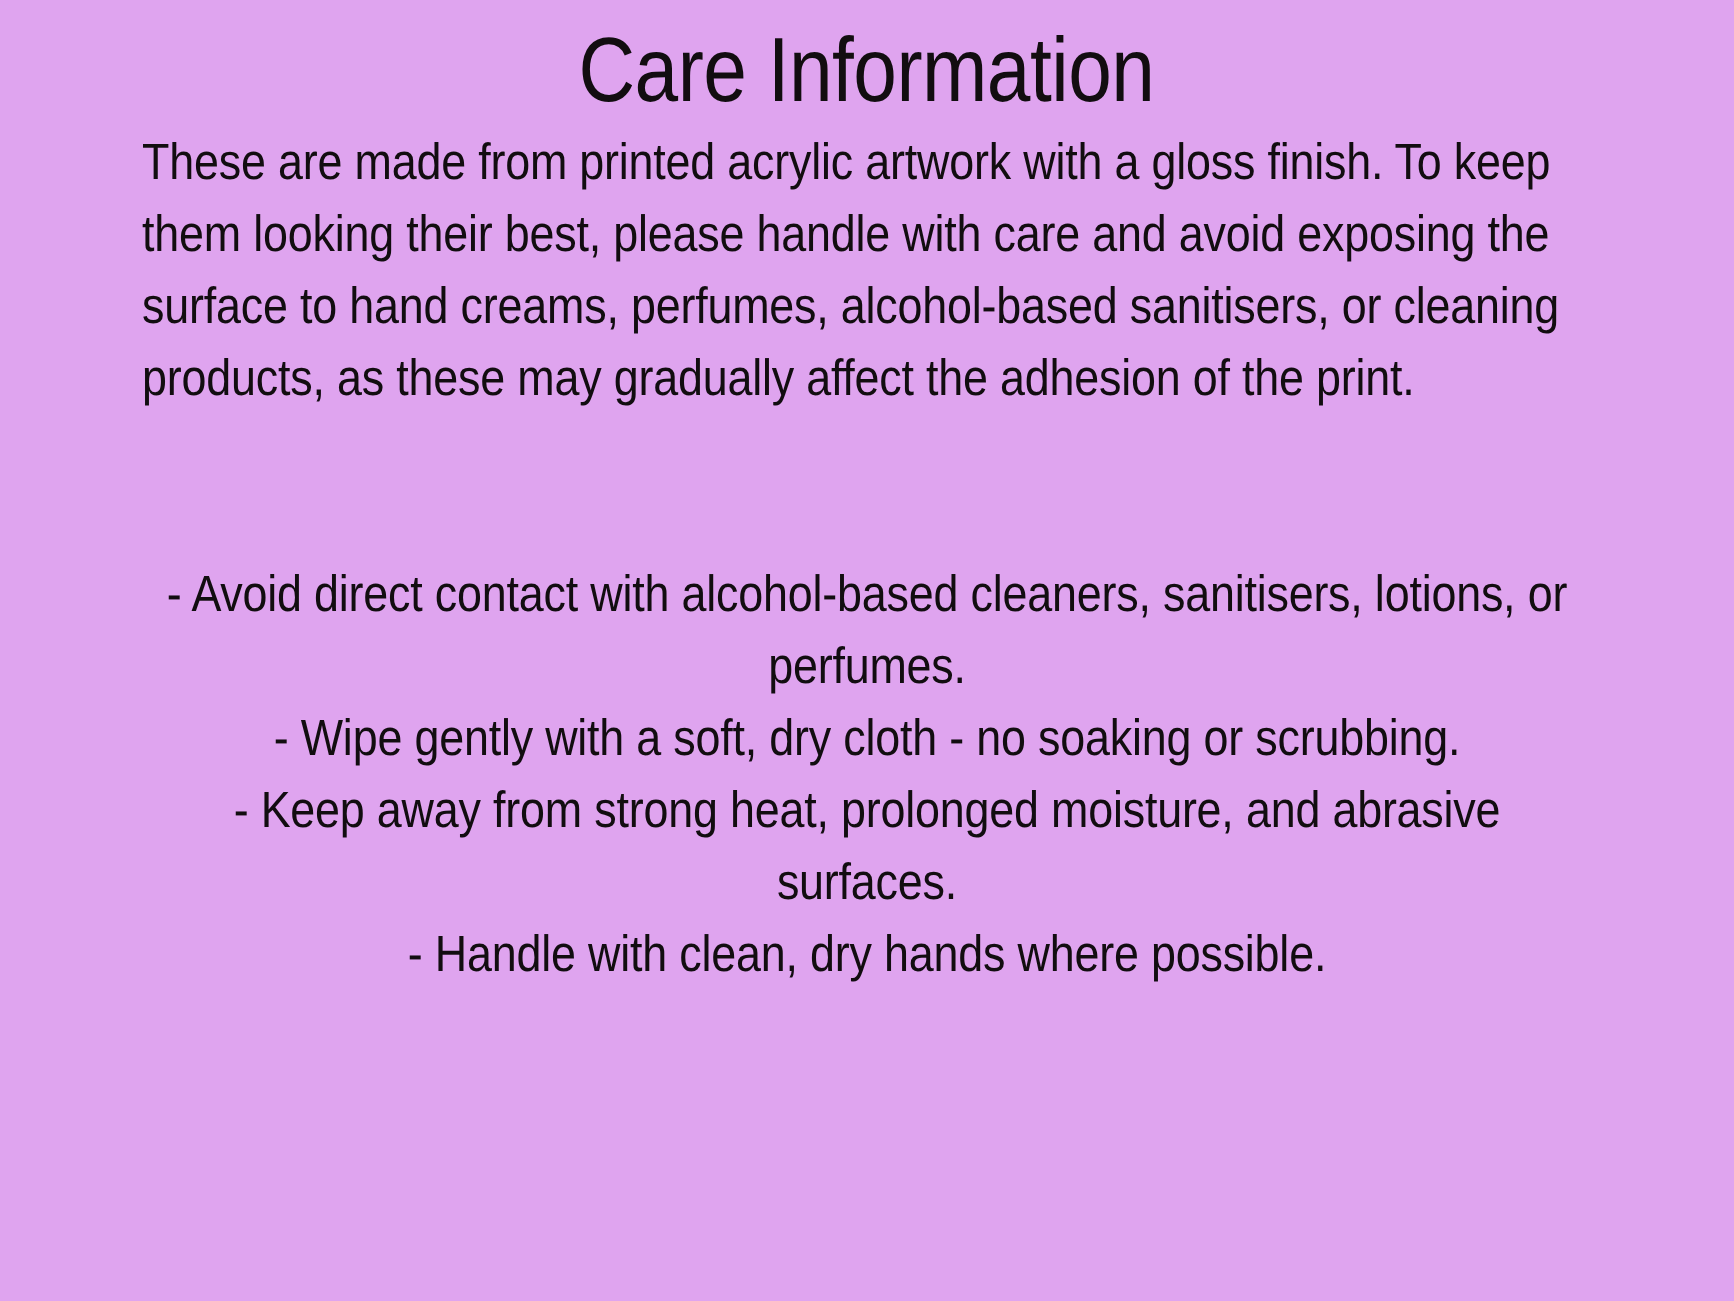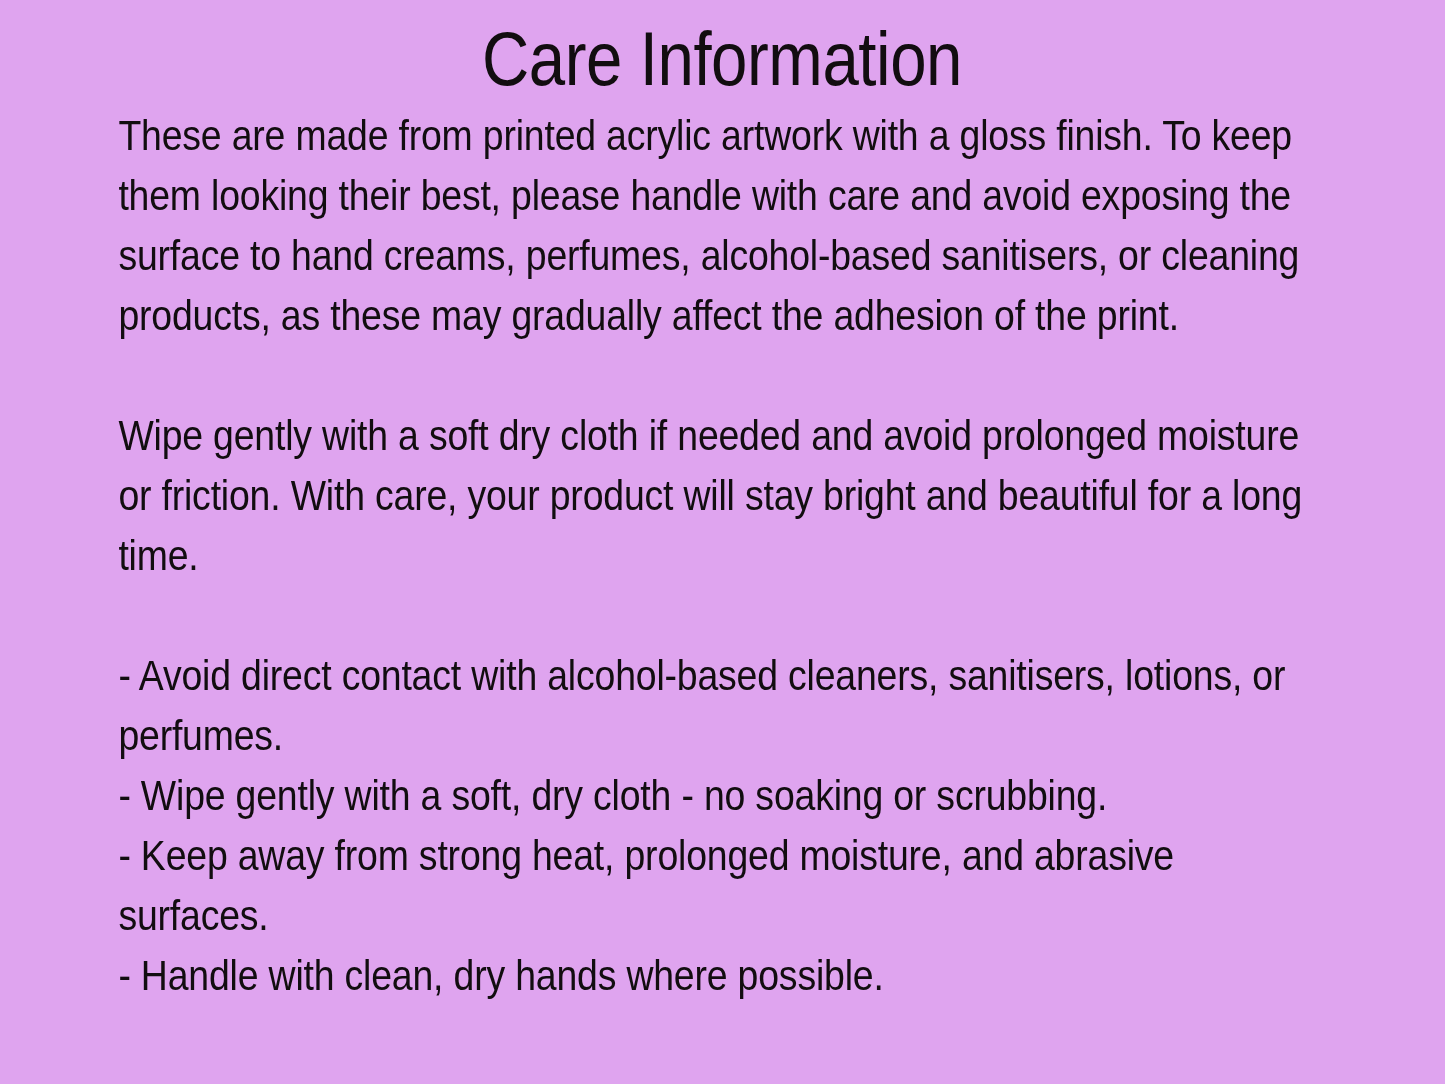--- a/index.html
+++ b/index.html
@@ -54,20 +54,21 @@
     transform-origin: center center;
   }
 
   .block-gap {
     height: 60px;
     width: 100%;
   }
 
   .bullet-list {
     width: 100%;
+    text-align: center;
     font-size: 42.5px;
     line-height: 60px;
     letter-spacing: -0.2px;
     list-style: none;
     margin: 0;
     padding: 0;
   }
 
   .bullet-list li {
     margin: 0;
@@ -82,23 +83,20 @@
 <div class="card" style="background: rgb(223, 164, 239);">
 
   <h1 class="card-title">Care Information</h1>
 
   <div class="body-block">
     <p>These are made from printed acrylic artwork with a gloss finish. To keep them looking their best, please handle with care and avoid exposing the surface to hand creams, perfumes, alcohol-based sanitisers, or cleaning products, as these may gradually affect the adhesion of the print.</p>
   </div>
 
   <div class="block-gap"></div>
 
-  <div class="body-block">
-    <p>Wipe gently with a soft dry cloth if needed and avoid prolonged moisture or friction. With care, your product will stay bright and beautiful for a long time.</p>
-  </div>
 
   <div class="block-gap"></div>
 
   <ul class="bullet-list">
     <li>- Avoid direct contact with alcohol-based cleaners, sanitisers, lotions, or perfumes.</li>
     <li>- Wipe gently with a soft, dry cloth - no soaking or scrubbing.</li>
     <li>- Keep away from strong heat, prolonged moisture, and abrasive surfaces.</li>
     <li>- Handle with clean, dry hands where possible.</li>
   </ul>
 

